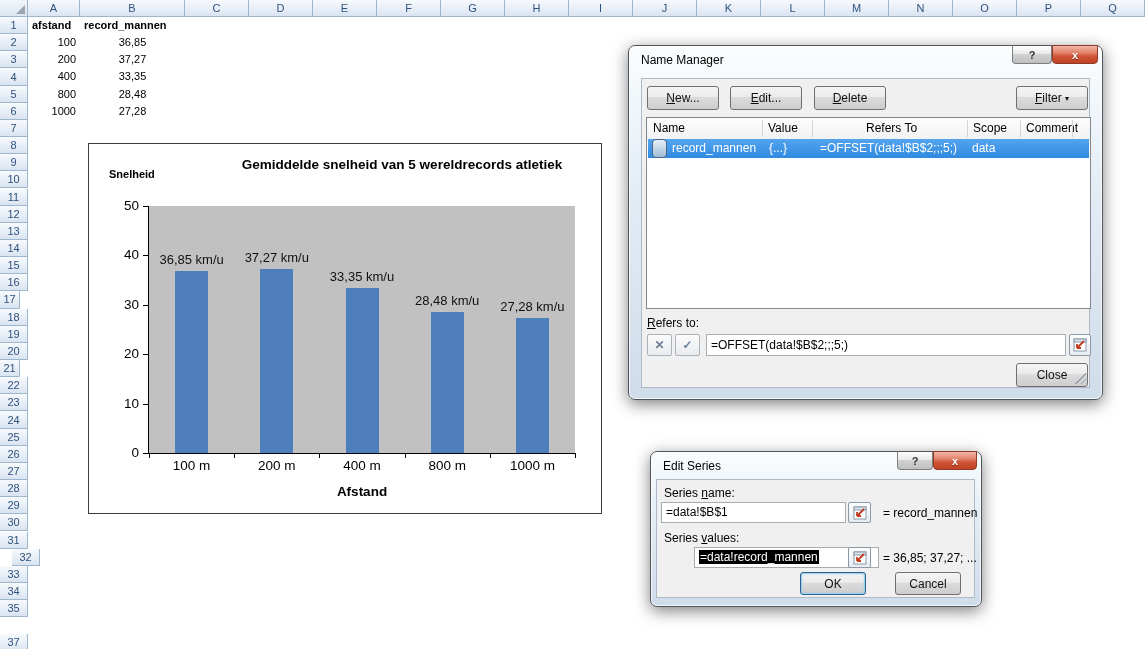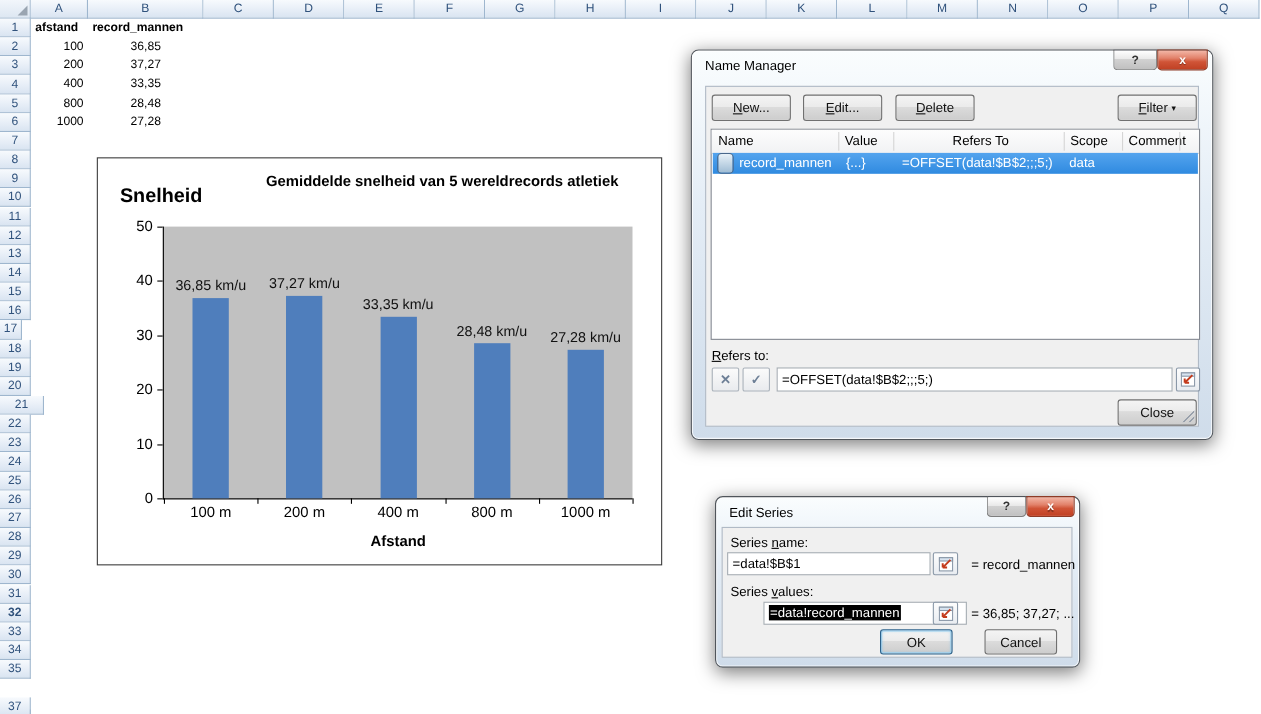--- a/index.html
+++ b/index.html
@@ -15,21 +15,21 @@
   #corner .tri{position:absolute;right:2px;bottom:2px;width:0;height:0;
      border-left:9px solid transparent;border-bottom:9px solid #9aa5b1;}
   .cell{position:absolute;font-size:11px;color:#000;line-height:17px;white-space:nowrap;box-sizing:border-box;}
   .cell.b{font-weight:bold;}
 
   
   #chart{position:absolute;left:88px;top:143px;width:514px;height:371px;background:#fff;
      border:1px solid #3c3c3c;z-index:5;box-sizing:border-box;}
   #chart .title{position:absolute;left:120px;right:6px;top:13px;text-align:center;
      font-size:13.5px;font-weight:bold;color:#000;}
-  #chart .ylab{position:absolute;left:20px;top:24px;font-size:18px;font-weight:bold;color:#000;text-align:center;}
+  #chart .ylab{position:absolute;left:20px;top:24px;font-size:11px;font-weight:bold;color:#000;text-align:center;}
   #plot{position:absolute;left:59px;top:62px;width:426px;height:247px;
      border-left:1px solid #000;border-bottom:1px solid #000;box-sizing:content-box;}
   .ytlab{position:absolute;width:36px;text-align:right;font-size:13.5px;color:#000;}
   .ytick{position:absolute;height:1px;width:5px;background:#000;}
   .bar{position:absolute;}
   .dlab{position:absolute;width:110px;text-align:center;font-size:13px;color:#111;white-space:nowrap;}
   .xlab{position:absolute;width:90px;text-align:center;font-size:13.5px;color:#000;top:252px;}
   .xtick{position:absolute;top:247px;width:1px;height:5px;background:#000;}
   .xaxt{position:absolute;left:0;right:0;top:278px;text-align:center;font-size:13.5px;font-weight:bold;color:#000;}
 
@@ -117,32 +117,32 @@
       <div class="rowhdr" style="left: 0px; top: 188.5px; width: 28px; height: 17.15px;">11</div>
       <div class="rowhdr" style="left: 0px; top: 205.65px; width: 28px; height: 17.15px;">12</div>
       <div class="rowhdr" style="left: 0px; top: 222.8px; width: 28px; height: 17.15px;">13</div>
       <div class="rowhdr" style="left: 0px; top: 239.95px; width: 28px; height: 17.15px;">14</div>
       <div class="rowhdr" style="left: 0px; top: 257.1px; width: 28px; height: 17.15px;">15</div>
       <div class="rowhdr" style="left: 0px; top: 274.25px; width: 28px; height: 17.15px;">16</div>
       <div class="rowhdr" style="left: 0px; top: 291.4px; width: 20px; height: 17.15px;">17</div>
       <div class="rowhdr" style="left: 0px; top: 308.55px; width: 28px; height: 17.15px;">18</div>
       <div class="rowhdr" style="left: 0px; top: 325.7px; width: 28px; height: 17.15px;">19</div>
       <div class="rowhdr" style="left: 0px; top: 342.85px; width: 28px; height: 17.15px;">20</div>
-      <div class="rowhdr" style="left: 0px; top: 360px; width: 40px; height: 17.15px;">21</div>
+      <div class="rowhdr" style="left: 0px; top: 360px; width: 20px; height: 17.15px;">21</div>
       <div class="rowhdr" style="left: 0px; top: 377.15px; width: 28px; height: 17.15px;">22</div>
       <div class="rowhdr" style="left: 0px; top: 394.3px; width: 28px; height: 17.15px;">23</div>
       <div class="rowhdr" style="left: 0px; top: 411.45px; width: 28px; height: 17.15px;">24</div>
       <div class="rowhdr" style="left: 0px; top: 428.6px; width: 28px; height: 17.15px;">25</div>
       <div class="rowhdr" style="left: 0px; top: 445.75px; width: 28px; height: 17.15px;">26</div>
       <div class="rowhdr" style="left: 0px; top: 462.9px; width: 28px; height: 17.15px;">27</div>
       <div class="rowhdr" style="left: 0px; top: 480.05px; width: 28px; height: 17.15px;">28</div>
       <div class="rowhdr" style="left: 0px; top: 497.2px; width: 28px; height: 17.15px;">29</div>
       <div class="rowhdr" style="left: 0px; top: 514.35px; width: 28px; height: 17.15px;">30</div>
       <div class="rowhdr" style="left: 0px; top: 531.5px; width: 28px; height: 17.15px;">31</div>
-      <div class="rowhdr" style="left: 0px; top: 548.65px; width: 28px; height: 17.15px; font-weight: bold;">32</div>
+      <div class="rowhdr" style="left: 12px; top: 548.65px; width: 28px; height: 17.15px;">32</div>
       <div class="rowhdr" style="left: 0px; top: 565.8px; width: 28px; height: 17.15px;">33</div>
       <div class="rowhdr" style="left: 0px; top: 582.95px; width: 28px; height: 17.15px;">34</div>
       <div class="rowhdr" style="left: 0px; top: 600.1px; width: 28px; height: 17.15px;">35</div>
       <div class="rowhdr" style="left: 0px; top: 645px; width: 28px; height: 28px;">36</div>
       <div class="rowhdr" style="left: 0px; top: 634.4px; width: 28px; height: 17.15px;">37</div>
       <div class="cell b" style="left: 28px; top: 17px; width: 52px; height: 17.15px; text-align: left; padding: 0px 4px;">afstand</div>
       <div class="cell b" style="left: 80px; top: 17px; width: 105px; height: 17.15px; text-align: left; padding: 0px 4px;">record_mannen</div>
       <div class="cell" style="left: 28px; top: 34.15px; width: 52px; height: 17.15px; text-align: right; padding: 0px 4px;">100</div>
       <div class="cell" style="left: 80px; top: 34.15px; width: 105px; height: 17.15px; text-align: center; padding: 0px 4px;">36,85</div>
       <div class="cell" style="left: 28px; top: 51.3px; width: 52px; height: 17.15px; text-align: right; padding: 0px 4px;">200</div>

